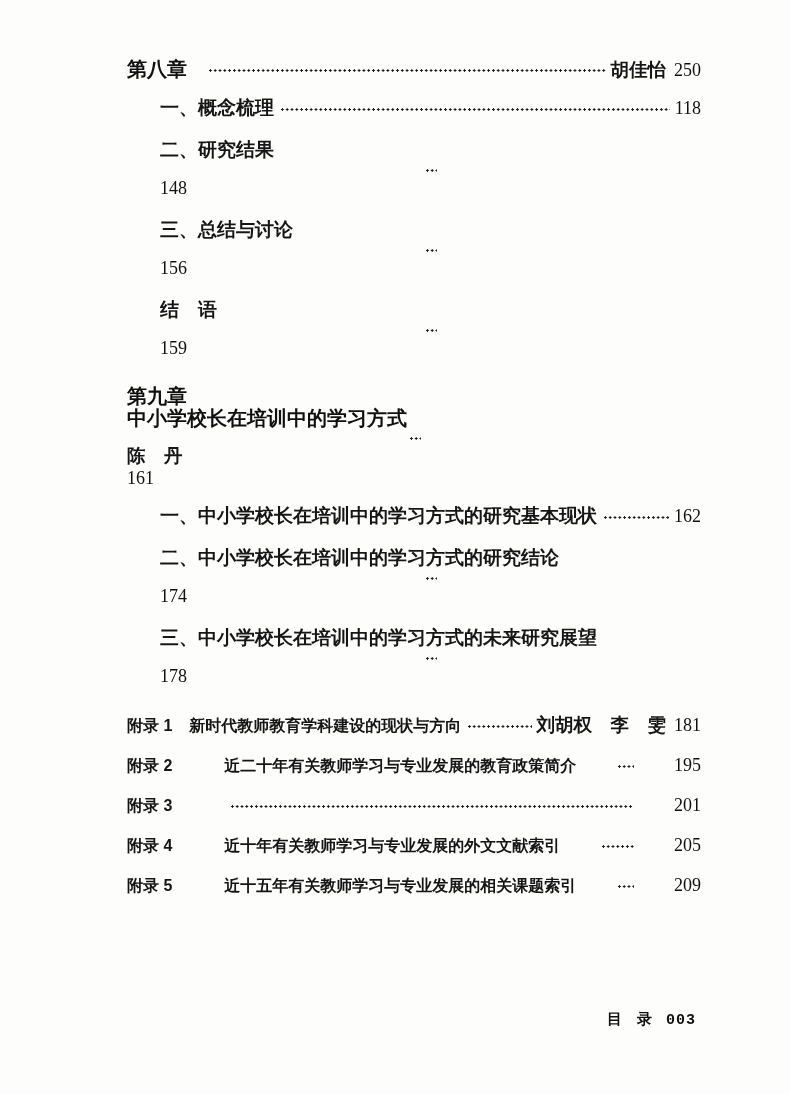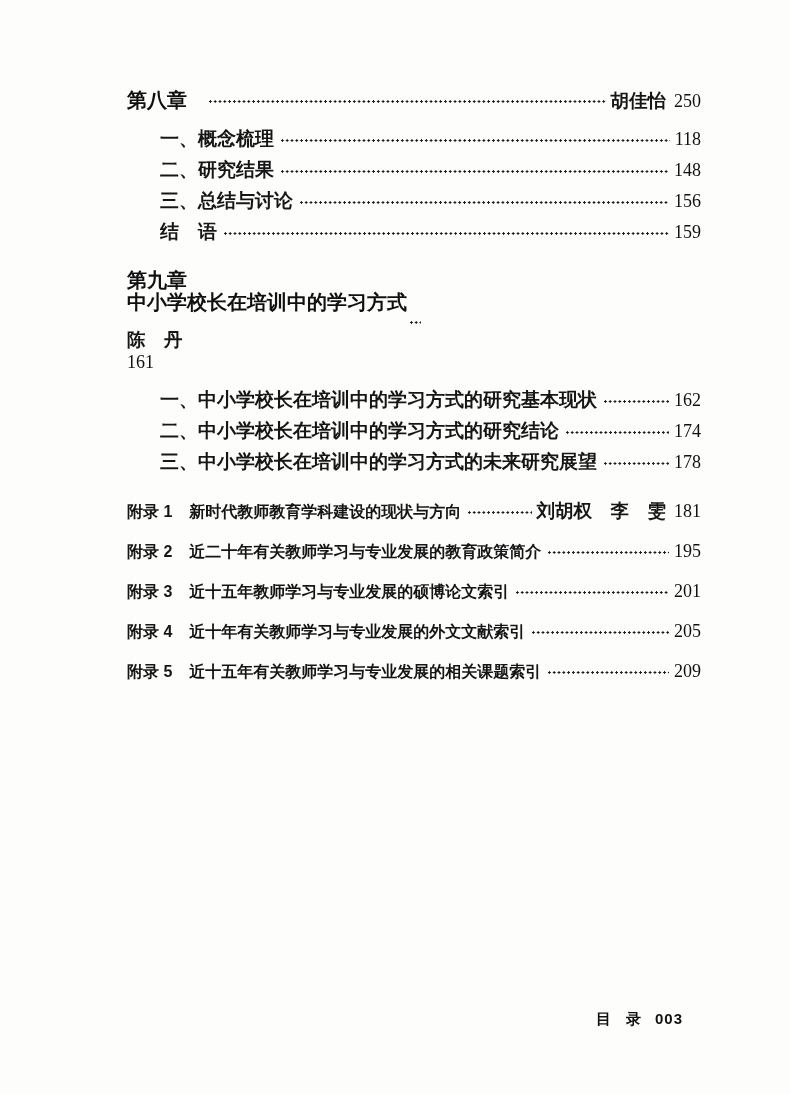--- a/index.html
+++ b/index.html
@@ -8,21 +8,21 @@
     width: 790px;
     height: 1094px;
     background: #fdfdfc;
     overflow: hidden;
   }
   .page {
     position: relative;
     width: 790px;
     height: 783px;
     box-sizing: border-box;
-    padding: 89px 89px 0 127px;
+    padding: 58px 89px 0 127px;
     color: #141414;
   }
   .row {
     display: flex;
     align-items: baseline;
     line-height: 22px;
     white-space: nowrap;
   }
   
   .row.chapter .label,
@@ -72,31 +72,31 @@
     flex: 0 0 auto;
   }
   .pagenum {
     font-family: "Liberation Serif", serif;
     font-size: 18px;
     color: #111;
     flex: 0 0 auto;
   }
   
   .g-sub-first   { margin-top: 16px; }
-  .g-sub         { margin-top: 9px; }
+  .g-sub         { margin-top: 20px; flex-direction: column; }
   .g-chapter     { margin-top: 26px; flex-direction: column; }
   .g-appdx-first { margin-top: 27px; }
-  .g-appdx       { margin-top: 17px; }
+  .g-appdx       { margin-top: 17px; gap: 35px; }
   .g-end         { margin-top: 16px; }
   
   .footer {
     position: absolute;
     top: 1010px;
-    right: 107px;
-    font-family: Liberation Sans, sans-serif;
+    right: 94px;
+    font-family: Liberation Mono, monospace;
     font-weight: 700;
     font-size: 15px;
     color: #101010;
     display: flex;
     align-items: baseline;
   }
   .footer .folio { margin-left: 14px; letter-spacing: 1px; }
 </style>
 </head>
 <body>
@@ -163,21 +163,20 @@
     <span class="pagenum">181</span>
   </div>
   <div class="row appendix g-appdx">
     <span class="label">附录 2</span>
     <span class="title">近二十年有关教师学习与专业发展的教育政策简介</span>
     <span class="leader"></span>
     <span class="pagenum">195</span>
   </div>
   <div class="row appendix g-appdx">
     <span class="label">附录 3</span>
-    <span class="title">近十五年教师学习与专业发展的硕博论文索引</span>
     <span class="leader"></span>
     <span class="pagenum">201</span>
   </div>
   <div class="row appendix g-appdx">
     <span class="label">附录 4</span>
     <span class="title">近十年有关教师学习与专业发展的外文文献索引</span>
     <span class="leader"></span>
     <span class="pagenum">205</span>
   </div>
   <div class="row appendix g-appdx">

